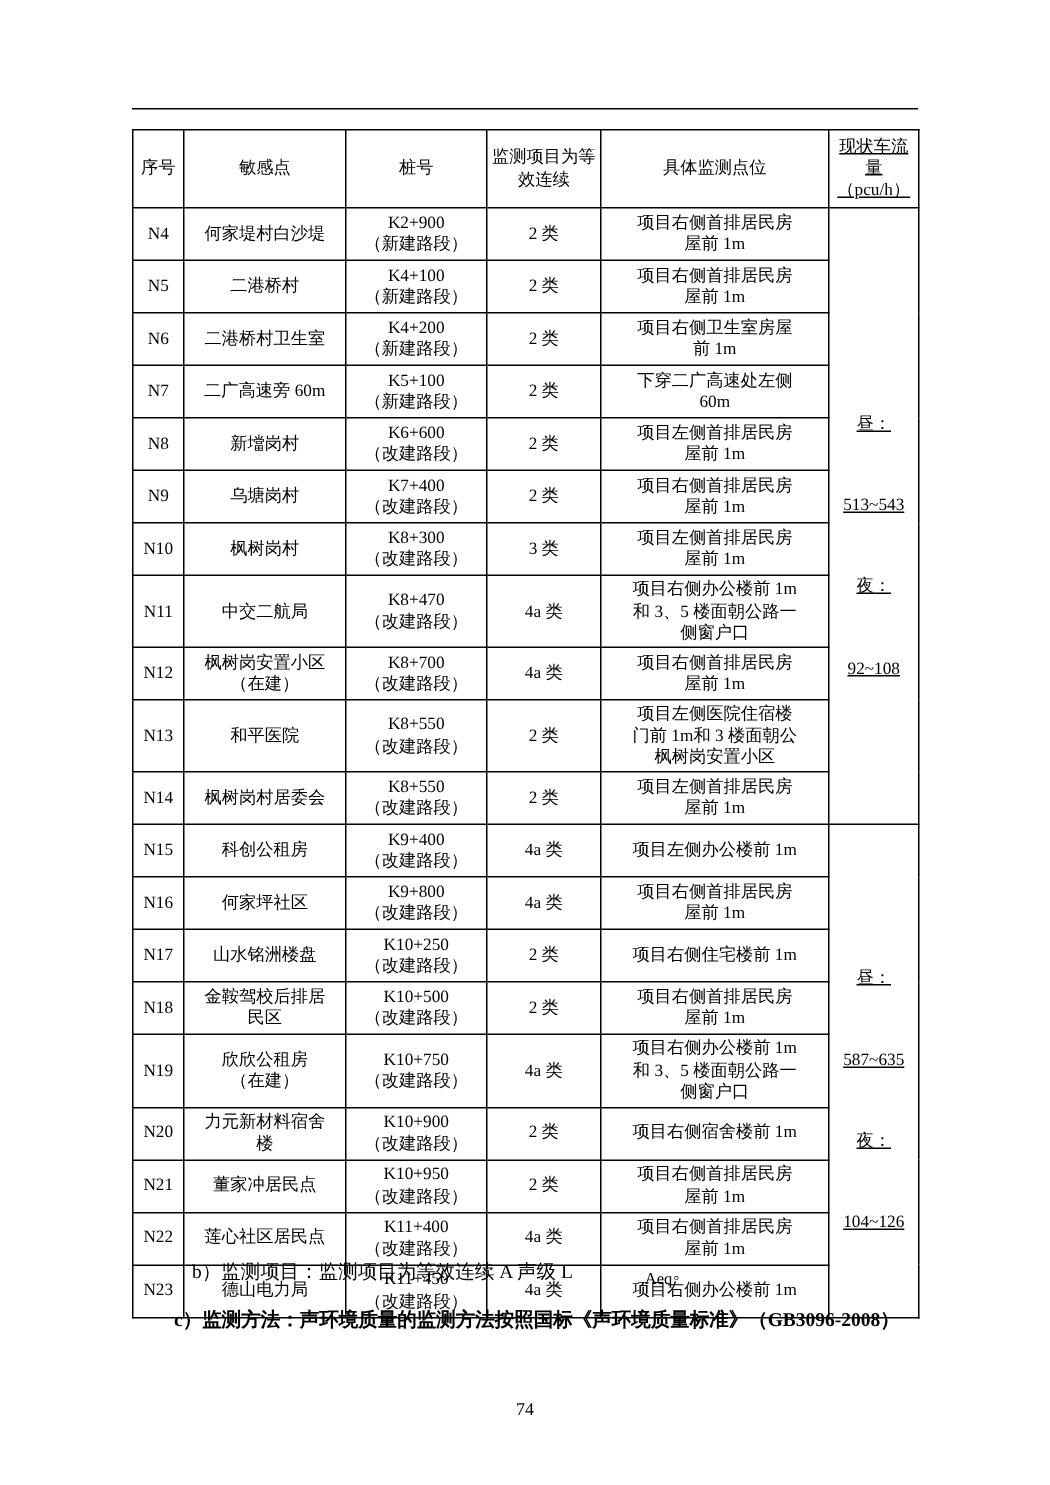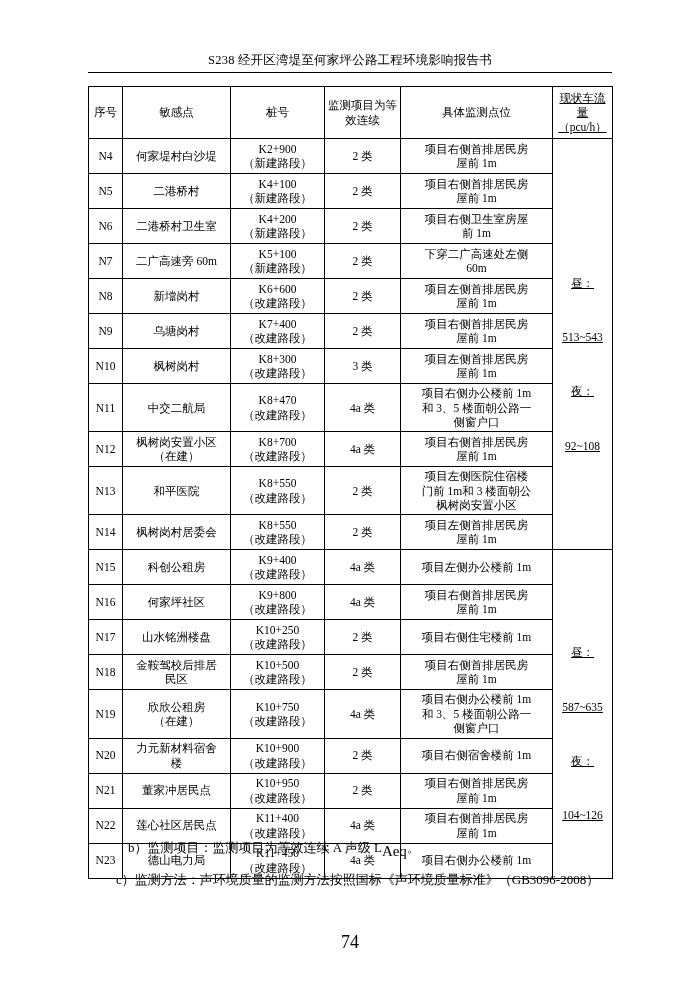--- a/index.html
+++ b/index.html
@@ -77,38 +77,38 @@
   .notes {
     position: absolute;
     left: 88px;
     width: 524px;
     font-size: 13px;
     line-height: 1.6;
   }
   .note-b { top: 838px; }
   .note-c { top: 870px; }
   .sub-small {
-    font-size: 15px;
+    font-size: 11px;
     vertical-align: sub;
+    margin-left: 48px;
   }
   .pagenum {
     position: absolute;
     top: 932px;
     left: 0;
     width: 700px;
     text-align: center;
-    font-size: 18px;
+    font-size: 12px;
   }
 </style>
 </head>
 <body>
 
 <div class="page">
 
-  <div class="header">S238 经开区湾堤至何家坪公路工程环境影响报告书</div>
   <div class="header-rule"></div>
 
   <div class="table-wrap">
     <table class="main">
       <colgroup>
         <col class="col-no">
         <col class="col-point">
         <col class="col-stake">
         <col class="col-std">
         <col class="col-site">
@@ -427,18 +427,18 @@
 
       </tbody>
     </table>
   </div>
 
   <div class="notes note-b">
     <span style="margin-left:40px;">b）监测项目：监测项目为等效连续 A 声级 L</span><span class="sub-small">Aeq</span><span>。</span>
   </div>
 
   <div class="notes note-c">
-    <span style="margin-left:28px;">c）监测方法：声环境质量的监测方法按照国标《声环境质量标准》（GB3096-2008）</span>
+    <span style="margin-left:28px;font-weight:bold;">c）监测方法：声环境质量的监测方法按照国标《声环境质量标准》（GB3096-2008）</span>
   </div>
 
   <div class="pagenum">74</div>
 
 </div>
 
 </body></html>

